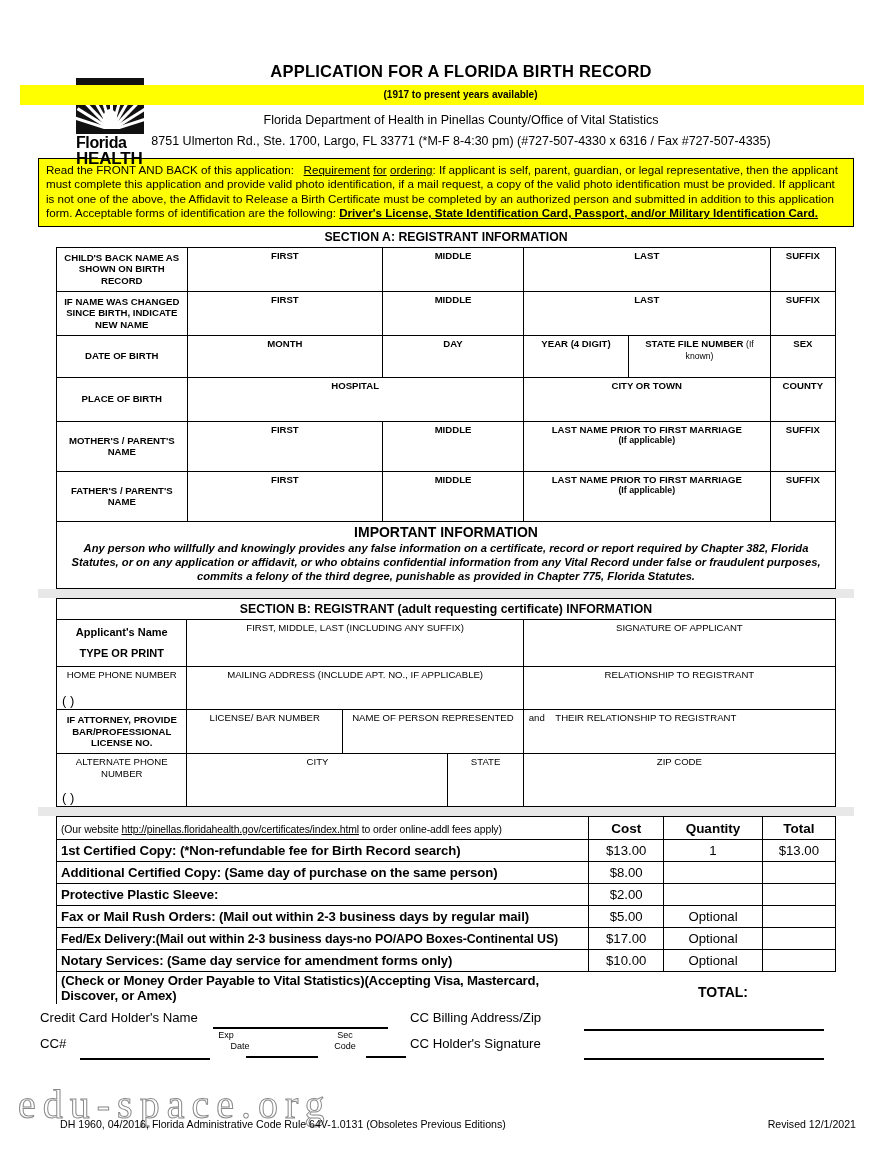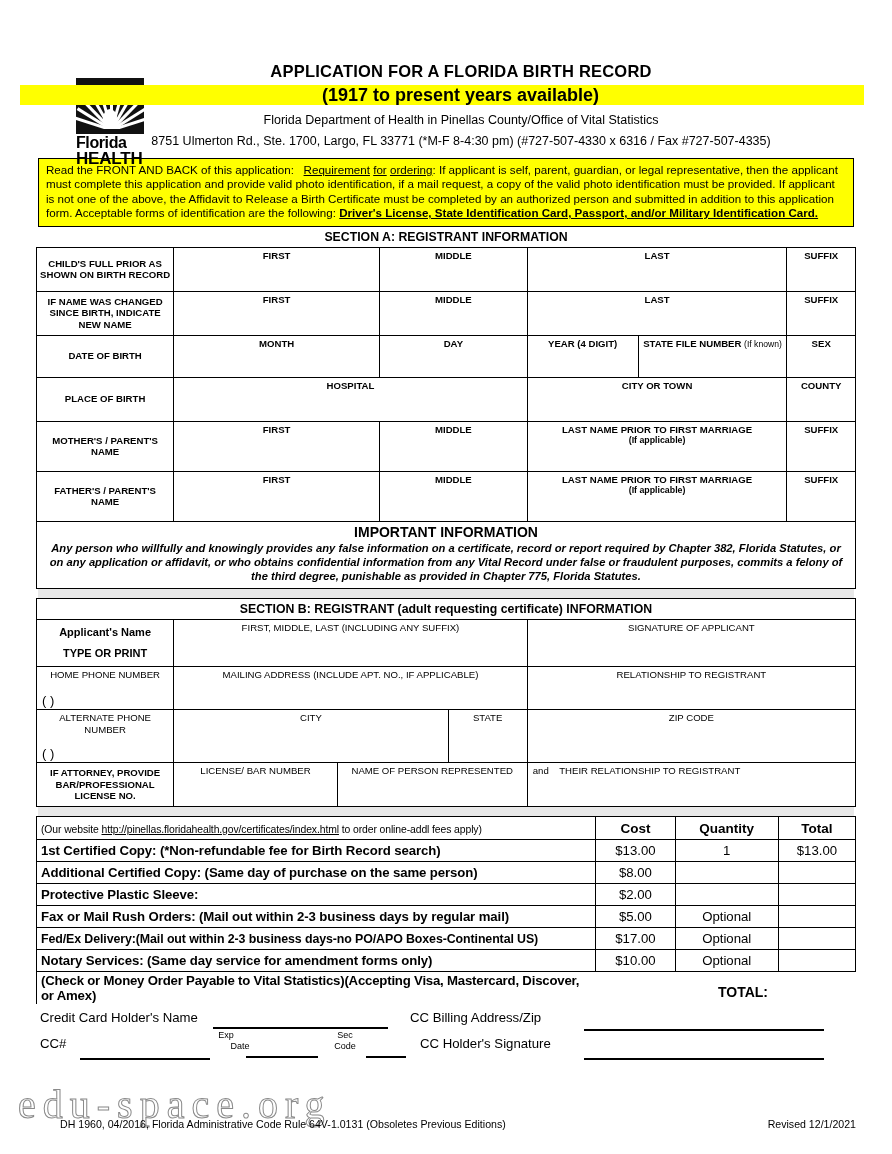--- a/index.html
+++ b/index.html
@@ -52,21 +52,21 @@
     letter-spacing:0.2px; margin:0 0 4px 0; padding-left:30px;
   }
   .subtitle-yellow-wrap{
     position:relative; height:22px;
   }
   .subtitle-yellow-band{
     position:absolute; left:20px; right:28px; top:0; height:20px;
     background:#ffff00;
   }
   .subtitle-yellow{
-    position:relative; text-align:center; font-size:18px;
+    position:relative; text-align:center; font-size:10px;
     font-weight:bold; line-height:20px; padding-left:29px;
   }
   .orgline {
     text-align:center; font-size:12.5px; margin-top:6px; padding-left:30px;
   }
   .addrline {
     text-align:center; font-size:12.5px; margin-top:7px; padding-left:30px;
   }
 
   
@@ -81,21 +81,21 @@
   .notice u { text-decoration:underline; }
   .notice .bu { font-weight:bold; text-decoration:underline; }
 
   
   .sec-title {
     text-align:center; font-weight:bold; font-size:12.3px;
     padding:3px 0 3px 0;
   }
 
   
-  .tblwrap { margin:0 36px; }
+  .tblwrap { margin:0 56px; }
   table.form {
     width:100%; border-collapse:collapse;
     table-layout:fixed;
   }
   table.form td {
     border:1.2px solid #000;
     vertical-align:top;
     padding:2px 3px;
   }
   .lbl {
@@ -227,21 +227,21 @@
         <col style="width:130px">
           <col style="width:195px">
           <col style="width:140px">
         <col style="width:105px">
           <col style="width:141px">
           <col style="width:65px">
       </colgroup>
 
       <tbody>
           <tr>
-        <td class="rowlabel" rowspan="1" style="height:44px">CHILD'S FULL PRIOR AS SHOWN ON BIRTH RECORD</td>
+        <td class="rowlabel" rowspan="1" style="height:44px">CHILD'S BACK NAME AS SHOWN ON BIRTH RECORD</td>
         <td>
               <span class="lbl">FIRST</span>
             </td>
         <td>
               <span class="lbl">MIDDLE</span>
             </td>
         <td colspan="2">
               <span class="lbl">LAST</span>
             </td>
         <td>
@@ -374,49 +374,49 @@
         </td>
         <td colspan="3">
               <span class="lbl" style="font-weight:normal">MAILING ADDRESS (INCLUDE APT. NO., IF APPLICABLE)</span>
             </td>
         <td colspan="2">
               <span class="lbl" style="font-weight:normal">RELATIONSHIP TO REGISTRANT</span>
             </td>
       </tr>
 
       <tr>
+        <td class="rowlabel" style="height:44px">
+          <span>IF ATTORNEY, PROVIDE</span><br>
+          <span>BAR/PROFESSIONAL LICENSE NO.</span>
+        </td>
+        <td>
+              <span class="lbl" style="font-weight:normal">LICENSE/ BAR NUMBER</span>
+            </td>
+        <td colspan="2">
+          <span class="lbl" style="font-weight:normal;white-space:nowrap">NAME OF PERSON REPRESENTED</span>
+        </td>
+        <td colspan="2">
+          <span class="lbl" style="font-weight:normal;text-align:left;padding-left:2px"><span>and</span>&nbsp;&nbsp;&nbsp; <span>THEIR RELATIONSHIP TO REGISTRANT</span></span>
+        </td>
+      </tr>
+
+      <tr>
         <td style="height:40px">
           <span class="lbl" style="font-weight:normal">ALTERNATE PHONE NUMBER</span>
           <div class="paren" style="margin-top:12px">(          )</div>
         </td>
         <td colspan="2">
               <span class="lbl" style="font-weight:normal">CITY</span>
             </td>
         <td>
               <span class="lbl" style="font-weight:normal">STATE</span>
             </td>
         <td colspan="2">
               <span class="lbl" style="font-weight:normal">ZIP CODE</span>
             </td>
-      </tr>
-
-      <tr>
-        <td class="rowlabel" style="height:44px">
-          <span>IF ATTORNEY, PROVIDE</span><br>
-          <span>BAR/PROFESSIONAL LICENSE NO.</span>
-        </td>
-        <td>
-              <span class="lbl" style="font-weight:normal">LICENSE/ BAR NUMBER</span>
-            </td>
-        <td colspan="2">
-          <span class="lbl" style="font-weight:normal;white-space:nowrap">NAME OF PERSON REPRESENTED</span>
-        </td>
-        <td colspan="2">
-          <span class="lbl" style="font-weight:normal;text-align:left;padding-left:2px"><span>and</span>&nbsp;&nbsp;&nbsp; <span>THEIR RELATIONSHIP TO REGISTRANT</span></span>
-        </td>
       </tr>
     </tbody>
       </table>
   </div>
 
   <div class="gapband"></div>
 
   <div class="tblwrap">
     <table class="fee">
       <colgroup>
@@ -496,21 +496,21 @@
     <div class="cc-sm" style="left:184px; top:33px; width:36px;">Date</div>
     <div class="rule" style="left:208px; top:48px; width:72px;"></div>
 
     <div class="cc-sm" style="left:288px; top:22px; width:38px;">Sec</div>
     <div class="cc-sm" style="left:288px; top:33px; width:38px;">Code</div>
     <div class="rule" style="left:328px; top:48px; width:40px;"></div>
 
     <div class="cc-t" style="left:372px; top:2px;">CC Billing Address/Zip</div>
     <div class="rule" style="left:546px; top:21px; width:240px;"></div>
 
-    <div class="cc-t" style="left:372px; top:28px;margin-left:10px;">CC Holder's Signature</div>
+    <div class="cc-t" style="left:372px; top:28px;">CC Holder's Signature</div>
     <div class="rule" style="left:546px; top:50px; width:240px;"></div>
   </div>
 
   <div class="watermark">edu-space.org</div>
   <div class="footer">
     <div class="left">DH 1960, 04/2016, Florida Administrative Code Rule 64V-1.0131 (Obsoletes Previous Editions)</div>
     <div class="right">Revised 12/1/2021</div>
   </div>
 
 </div>

